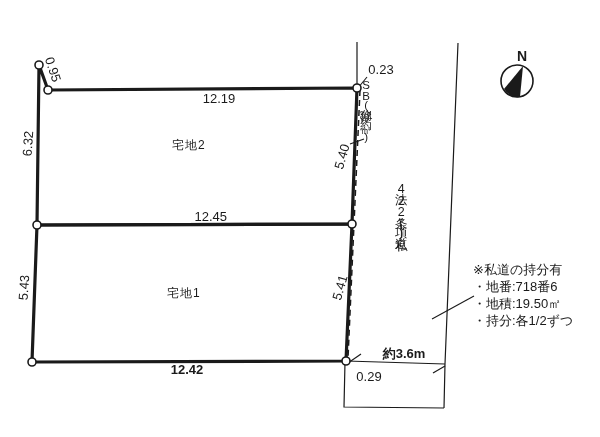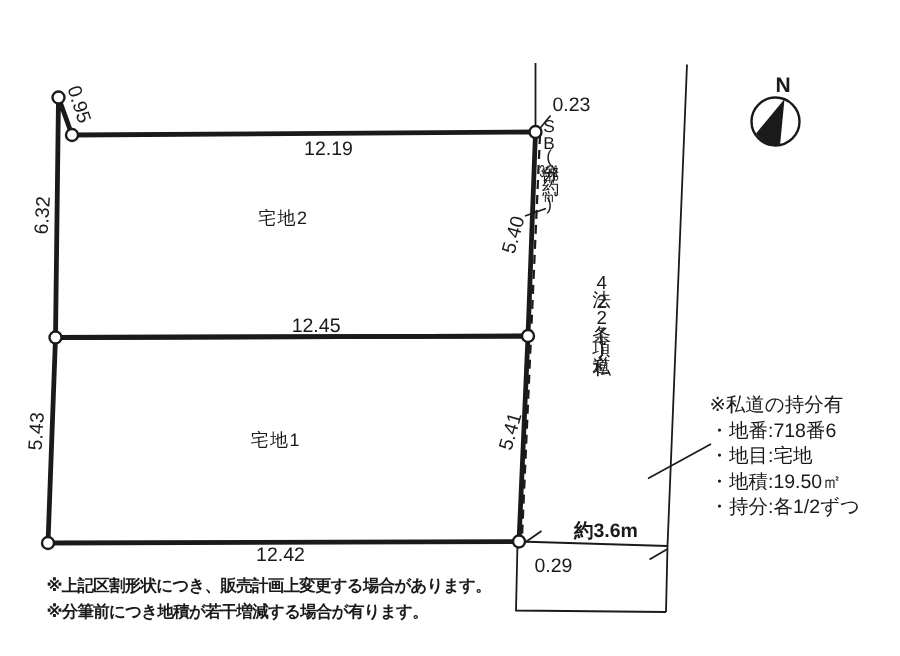--- a/index.html
+++ b/index.html
@@ -64,21 +64,21 @@
       <circle cx="517" cy="81" r="16" stroke="#1a1a1a" stroke-width="1.6" fill="#ffffff"></circle>
       <path d="M523,66 L504,89 A16,16 0 0 0 520,97 Z" fill="#1a1a1a"></path>
     </g>
   </svg>
 
   <div class="lbl parcel-name" style="left:172px;top:137px;">宅地2</div>
   <div class="lbl parcel-name" style="left:167px;top:285px;">宅地1</div>
 
   <div class="lbl dim" style="left:181px;top:91px;margin-left:16px;">12.19</div>
   <div class="lbl dim" style="left:183px;top:209px;text-align:right;">12.45</div>
-  <div class="lbl dim" style="left:165px;top:362px;">12.42</div>
+  <div class="lbl dim" style="left:165px;top:362px;font-weight:bold;">12.42</div>
   <div class="lbl dim" style="left:359px;top:62px;">0.23</div>
   <div class="lbl dim" style="left:347px;top:369px;text-align:center;">0.29</div>
   <div class="lbl dim" style="left:374px;top:345px;width:60px;font-weight:bold;">約3.6m</div>
 
   <div class="lbl dim rot" style="left:6px;top:136px;width:44px;transform:rotate(-86deg);">6.32</div>
   <div class="lbl dim rot" style="left:2px;top:280px;width:44px;transform:rotate(-86deg);">5.43</div>
   <div class="lbl dim rot" style="left:320px;top:149px;width:44px;transform:rotate(-74deg);">5.40</div>
   <div class="lbl dim rot" style="left:318px;top:280px;width:44px;transform:rotate(-74deg);">5.41</div>
   <div class="lbl dim rot" style="left:31px;top:62px;width:44px;transform:rotate(72deg);">0.95</div>
 
@@ -86,23 +86,18 @@
     <span>SB部分(約</span><span class="tcy">3.31</span><span>㎡)</span>
   </div>
 
   <div class="lbl vtext law-label" style="left:394px;top:183px;">法42条2項(私道)</div>
 
   <div class="lbl north" style="left:517px;top:48px;">N</div>
 
   <div class="lbl info-box" style="left:473px;top:261px;">
     <div>※私道の持分有</div>
     <div>・地番:718番6</div>
-    <div>・地目:宅地</div>
     <div>・地積:19.50㎡</div>
     <div>・持分:各1/2ずつ</div>
   </div>
 
-  <div class="lbl notes" style="left:31px;top:383px;">
-    <div>※上記区割形状につき、販売計画上変更する場合があります。</div>
-    <div>※分筆前につき地積が若干増減する場合が有ります。</div>
-  </div>
 
 </div>
 
 </body></html>

